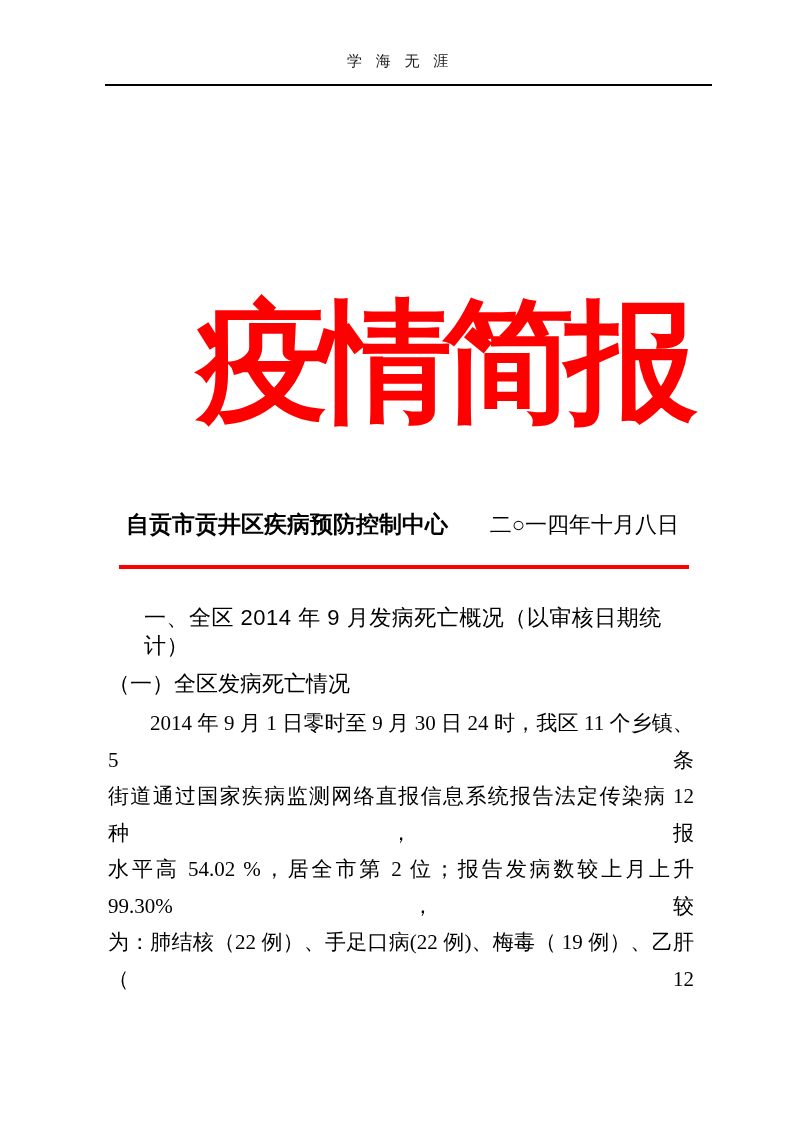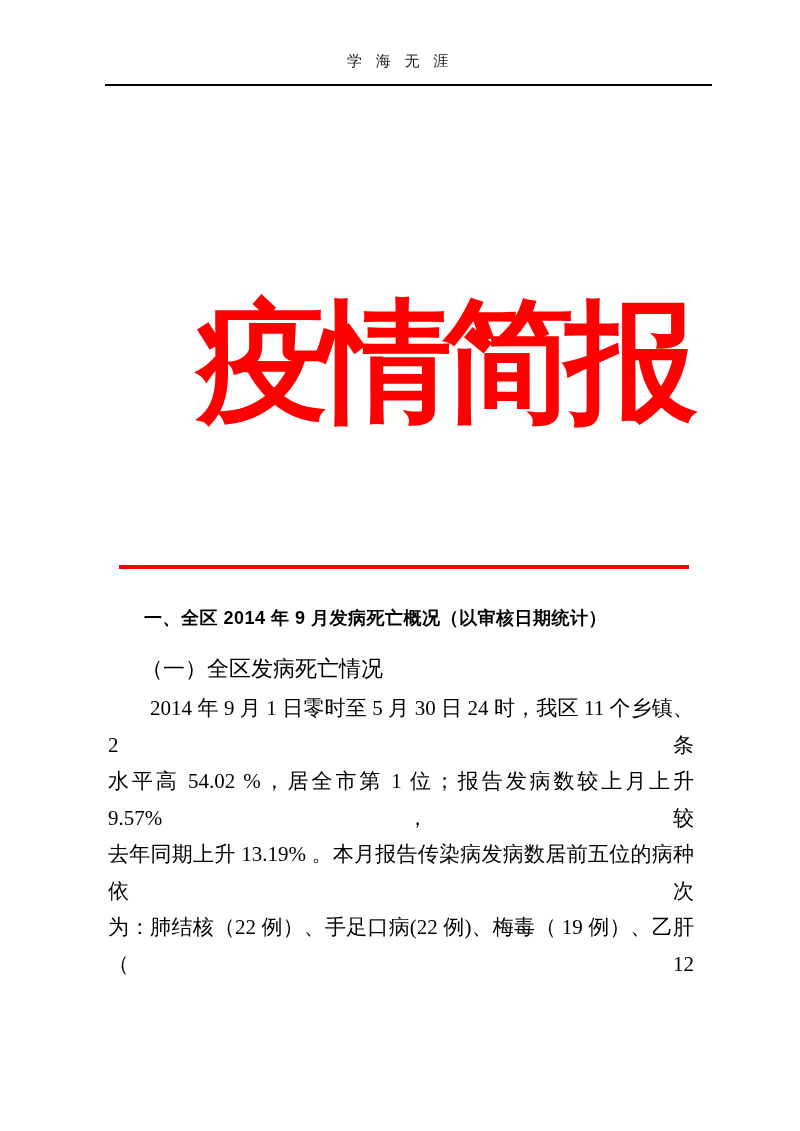--- a/index.html
+++ b/index.html
@@ -34,47 +34,51 @@
   .org-name { font-family:"Liberation Sans", sans-serif; font-weight:700; font-size:23px; line-height:30px; }
   .org-date { font-family:"Liberation Sans", sans-serif; font-size:22px; line-height:30px; }
 
   .red-rule { position:absolute; left:119px; top:565px; width:570px; height:4px; background:#FF0000; }
 
   .content {
     position:absolute; left:108px; top:604px; width:586px;
     font-family:"Liberation Serif", serif; font-size:21px; color:#000;
   }
   .h1 {
-    font-family:"Liberation Sans", sans-serif; font-weight:700;
-    font-size:18px; line-height:28px; margin-left:36px; margin-bottom:24px;
+    font-family:"Liberation Sans", sans-serif; font-weight:400;
+    font-size:22px; line-height:28px; margin-left:36px; margin-bottom:11px;
     letter-spacing:0.5px;
   }
-  .sub { font-size:22px; line-height:26px; margin-left:33px; margin-bottom:8px; }
+  .sub { font-size:22px; line-height:26px; margin-bottom:8px; }
   .line { line-height:36.5px; }
   .jl { text-align:justify; text-align-last:justify; }
   .indent { text-indent:42px; }
 </style>
 </head>
 <body>
 
 <div class="page">
 
   <div class="motto">学 海 无 涯</div>
   <div class="top-rule"></div>
 
   <div class="main-title">疫情简报</div>
 
 
+  <div class="org-row">
+    <span class="org-name">自贡市贡井区疾病预防控制中心</span>
+    <span class="org-date">二○一四年十月八日</span>
+  </div>
 
   <div class="red-rule"></div>
 
   <div class="content">
     <div class="h1">一、全区 2014 年 9 月发病死亡概况（以审核日期统计）</div>
     <div class="sub">（一）全区发病死亡情况</div>
 
-    <div class="line jl indent">2014 年 9 月 1 日零时至 5 月 30 日 24 时，我区 11 个乡镇、2 条</div>
-    <div class="line jl">水平高 54.02 %，居全市第 1 位；报告发病数较上月上升 9.57%，较</div>
-    <div class="line jl">去年同期上升 13.19% 。本月报告传染病发病数居前五位的病种依次</div>
+    <div class="line jl indent">2014 年 9 月 1 日零时至 9 月 30 日 24 时，我区 11 个乡镇、5 条</div>
+    <div class="line jl">街道通过国家疾病监测网络直报信息系统报告法定传染病 12 种，报</div>
+    <div class="line jl">水平高 54.02 %，居全市第 2 位；报告发病数较上月上升 99.30%，较</div>
     <div class="line jl">为：肺结核（22 例）、手足口病(22 例)、梅毒（ 19 例）、乙肝（12</div>
 
   </div>
 
 </div>
 
 </body></html>

